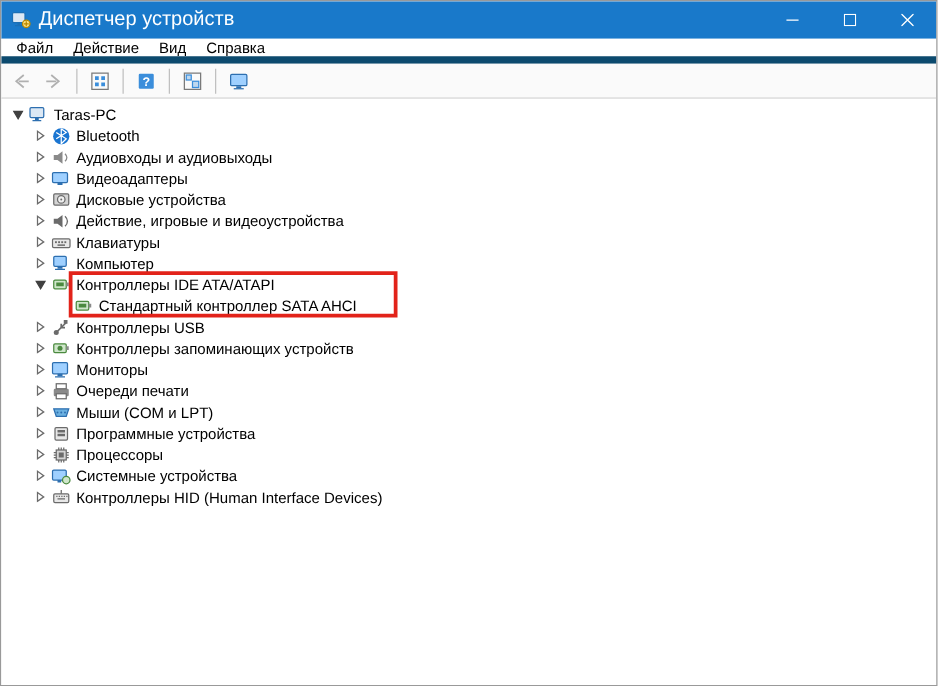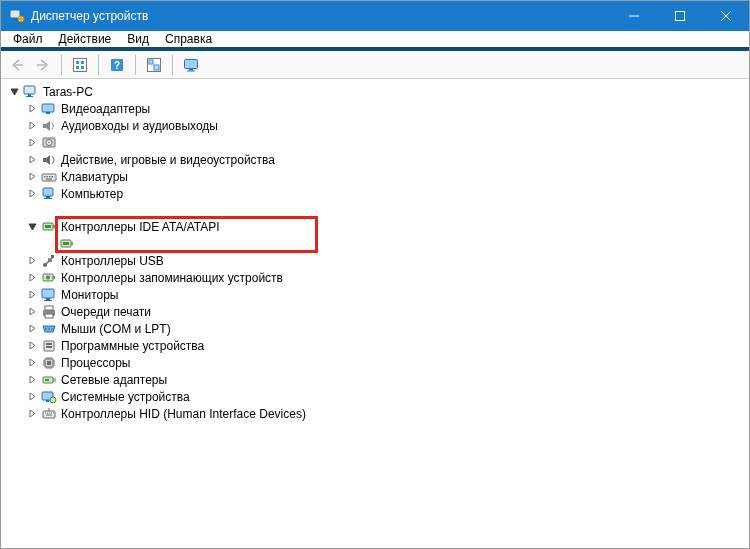--- a/index.html
+++ b/index.html
@@ -19,33 +19,33 @@
     color: #fff;
     display: flex;
     align-items: center;
     padding: 0 0 0 8px;
   }
   .titlebar .app-icon {
     width: 16px; height: 16px; margin-right: 6px;
     display: inline-flex; align-items: center; justify-content: center;
   }
   .titlebar .app-icon svg { width: 16px; height: 16px; }
-  .titlebar .title { flex: 1; font-size: 12px; }
+  .titlebar .title { flex: 1; font-size: 16px; }
   .win-controls { display: flex; height: 100%; }
   .win-btn {
     width: 46px; display: flex; align-items: center; justify-content: center;
     color: #fff; cursor: default;
   }
   .win-btn svg { width: 10px; height: 10px; stroke: #fff; stroke-width: 1; fill: none; }
 
   
   .menubar {
     height: 20px;
     background: #fff;
-    border-bottom: 4px solid #0c4a6e;
+    border-bottom: 6px solid #0c4a6e;
     display: flex;
     align-items: center;
     padding: 0 4px;
   }
   .menubar .menu-item {
     padding: 2px 8px;
     color: #000;
     cursor: default;
   }
 
@@ -99,21 +99,20 @@
     width: 16px; height: 16px; margin-right: 4px; flex-shrink: 0;
     display: inline-flex; align-items: center; justify-content: center;
   }
   .dev-icon svg { width: 16px; height: 16px; }
   .label { color: #000; }
   .root .node { font-weight: 500; }
 
   
   .hl-box {
     position: relative;
-    margin-top: 16px;
   }
   .hl-outer {
     position: absolute;
     top: -2px;
     left: 30px;
     width: 263px;
     height: 37px;
     border: 3px solid #e2231a;
     pointer-events: none;
   }
@@ -220,69 +219,86 @@
             <svg viewBox="0 0 16 16">
               <rect x="1" y="2" width="11" height="8" rx="1" fill="#dce8f4" stroke="#2d6fb0"></rect>
               <rect x="5" y="10" width="3" height="2" fill="#2d6fb0"></rect>
               <rect x="3" y="12" width="7" height="1" fill="#2d6fb0"></rect>
             </svg>
           </span>
         <span class="label">Taras-PC</span>
       </div>
       <ul>
 
+        <li>
+            <div class="node">
+          <span class="chev collapsed">
+                <svg viewBox="0 0 9 9">
+                  <path d="M2 1 L7 4.5 L2 8 Z"></path>
+                </svg>
+              </span>
+          <span class="dev-icon">
+                <svg viewBox="0 0 16 16">
+                  <circle cx="8" cy="8" r="6.5" fill="#1a75d1"></circle>
+                  <path d="M8 2 L8 14 L12 10 L4 5 M8 2 L12 5 L4 10" fill="none" stroke="#fff" stroke-width="1"></path>
+                </svg>
+              </span>
+          <span class="label">Bluetooth</span>
+        </div>
+          </li>
+
+        <li>
+            <div class="node">
+          <span class="chev collapsed">
+                <svg viewBox="0 0 9 9">
+                  <path d="M2 1 L7 4.5 L2 8 Z"></path>
+                </svg>
+              </span>
+          <span class="dev-icon">
+                <svg viewBox="0 0 16 16">
+                  <path d="M2 6 h3 l4 -3 v10 l-4 -3 h-3 z" fill="#8a8a8a"></path>
+                  <path d="M11 5 q3 3 0 6" fill="none" stroke="#8a8a8a"></path>
+                </svg>
+              </span>
+          <span class="label">Аудиовходы и аудиовыходы</span>
+        </div>
+          </li>
 
         <li>
             <div class="node">
           <span class="chev collapsed">
                 <svg viewBox="0 0 9 9">
                   <path d="M2 1 L7 4.5 L2 8 Z"></path>
                 </svg>
               </span>
           <span class="dev-icon">
                 <svg viewBox="0 0 16 16">
                   <rect x="1" y="3" width="12" height="8" rx="1" fill="#9fd0ff" stroke="#2d6fb0"></rect>
                   <rect x="5" y="11" width="4" height="2" fill="#2d6fb0"></rect>
                 </svg>
               </span>
           <span class="label">Видеоадаптеры</span>
-        </div>
-          </li>
-
-        <li>
-            <div class="node">
-          <span class="chev collapsed">
-                <svg viewBox="0 0 9 9">
-                  <path d="M2 1 L7 4.5 L2 8 Z"></path>
-                </svg>
-              </span>
-          <span class="dev-icon">
-                <svg viewBox="0 0 16 16">
-                  <path d="M2 6 h3 l4 -3 v10 l-4 -3 h-3 z" fill="#8a8a8a"></path>
-                  <path d="M11 5 q3 3 0 6" fill="none" stroke="#8a8a8a"></path>
-                </svg>
-              </span>
-          <span class="label">Аудиовходы и аудиовыходы</span>
         </div>
           </li>
 
         <li>
             <div class="node">
           <span class="chev collapsed">
                 <svg viewBox="0 0 9 9">
                   <path d="M2 1 L7 4.5 L2 8 Z"></path>
                 </svg>
               </span>
           <span class="dev-icon">
                 <svg viewBox="0 0 16 16">
                   <rect x="2" y="3" width="12" height="9" rx="1" fill="#d4d4d4" stroke="#6b6b6b"></rect>
                   <circle cx="8" cy="7.5" r="3" fill="#f0f0f0" stroke="#6b6b6b"></circle>
                   <circle cx="8" cy="7.5" r=".8" fill="#6b6b6b"></circle>
                 </svg>
               </span>
+          <span class="label">Дисковые устройства</span>
         </div>
           </li>
 
         <li>
             <div class="node">
           <span class="chev collapsed">
                 <svg viewBox="0 0 9 9">
                   <path d="M2 1 L7 4.5 L2 8 Z"></path>
                 </svg>
               </span>
@@ -358,20 +374,21 @@
               <span class="chev none">
                     <svg></svg>
                   </span>
               <span class="dev-icon">
                     <svg viewBox="0 0 16 16">
                       <rect x="2" y="4" width="10" height="7" rx="1" fill="#cfe6cb" stroke="#4b8a3f"></rect>
                       <rect x="4" y="6" width="6" height="3" fill="#4b8a3f"></rect>
                       <rect x="12" y="6" width="2" height="3" fill="#8a8a8a"></rect>
                     </svg>
                   </span>
+              <span class="label">Стандартный контроллер SATA AHCI</span>
             </div>
               </li>
           </ul>
         </li>
 
         <li>
             <div class="node">
           <span class="chev collapsed">
                 <svg viewBox="0 0 9 9">
                   <path d="M2 1 L7 4.5 L2 8 Z"></path>
@@ -492,37 +509,20 @@
                 <svg viewBox="0 0 16 16">
                   <rect x="4" y="4" width="8" height="8" fill="#d4d4d4" stroke="#6b6b6b"></rect>
                   <rect x="6" y="6" width="4" height="4" fill="#6b6b6b"></rect>
                   <path d="M2 6h2M2 8h2M2 10h2M12 6h2M12 8h2M12 10h2M6 2v2M8 2v2M10 2v2M6 12v2M8 12v2M10 12v2" stroke="#6b6b6b"></path>
                 </svg>
               </span>
           <span class="label">Процессоры</span>
         </div>
           </li>
 
-        <li>
-            <div class="node">
-          <span class="chev collapsed">
-                <svg viewBox="0 0 9 9">
-                  <path d="M2 1 L7 4.5 L2 8 Z"></path>
-                </svg>
-              </span>
-          <span class="dev-icon">
-                <svg viewBox="0 0 16 16">
-                  <rect x="2" y="5" width="10" height="6" rx="1" fill="#cfe6cb" stroke="#4b8a3f"></rect>
-                  <path d="M12 7 h3 M12 9 h3" stroke="#4b8a3f"></path>
-                  <rect x="4" y="7" width="4" height="2" fill="#4b8a3f"></rect>
-                </svg>
-              </span>
-          <span class="label">Сетевые адаптеры</span>
-        </div>
-          </li>
 
         <li>
             <div class="node">
           <span class="chev collapsed">
                 <svg viewBox="0 0 9 9">
                   <path d="M2 1 L7 4.5 L2 8 Z"></path>
                 </svg>
               </span>
           <span class="dev-icon">
                 <svg viewBox="0 0 16 16">

